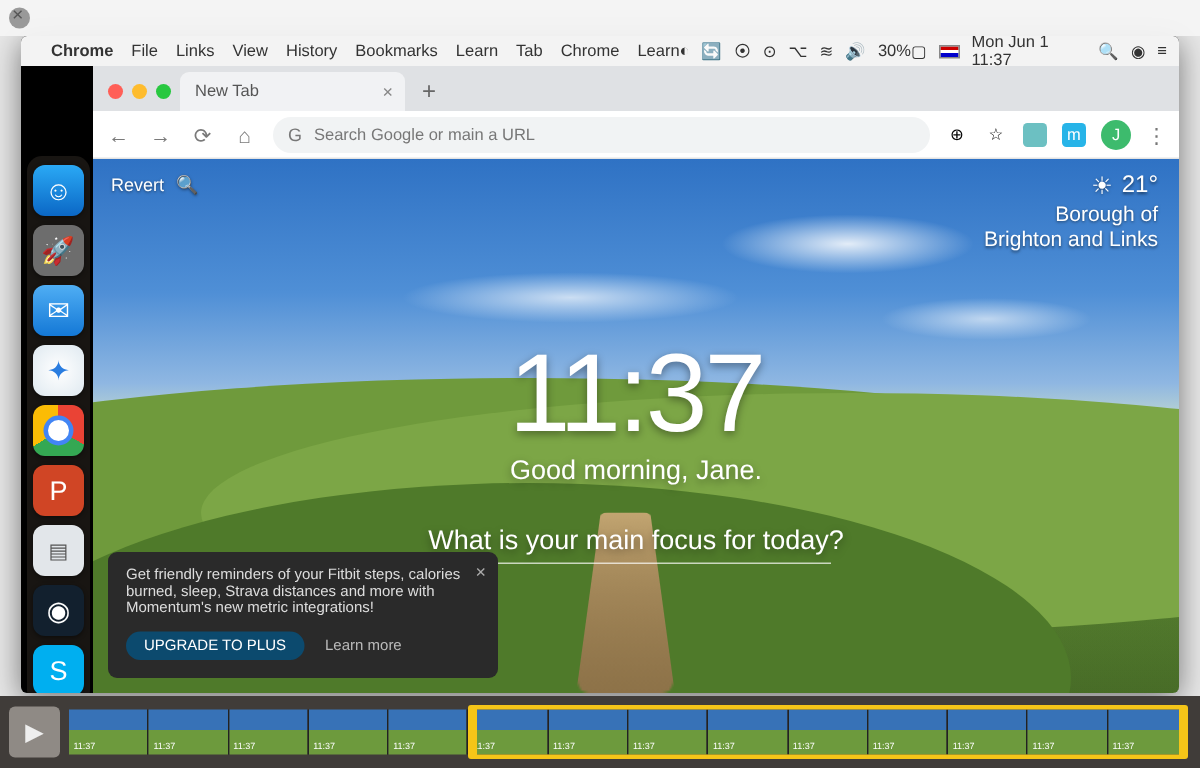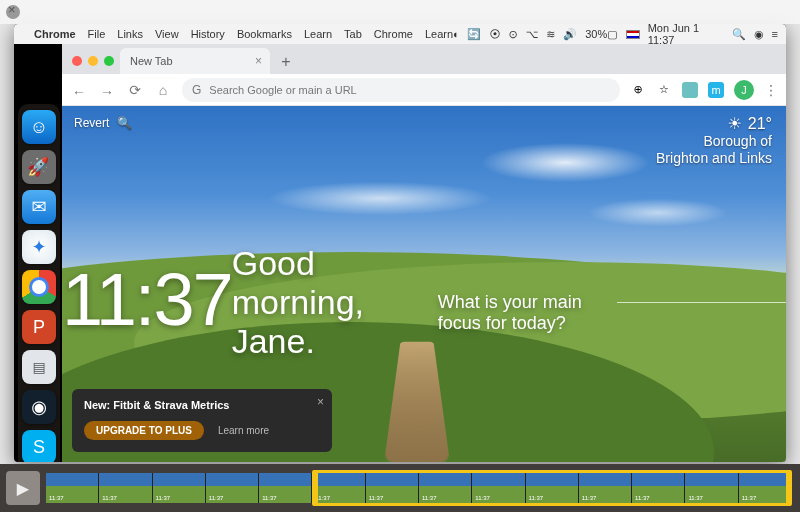--- a/index.html
+++ b/index.html
@@ -75,31 +75,31 @@
   .h1{width:140%;height:180px;left:-30%;bottom:30px;background:#6f9a3c;}
   .h2{width:120%;height:160px;left:10%;bottom:40px;background:#7ca646;}
   .h3{width:100%;height:260px;left:-10%;bottom:-120px;background:#4f7a2a;}
   .path{position:absolute;left:46%;bottom:0;width:44px;height:160px;background:linear-gradient(#c2a571,#8d7248);transform:perspective(180px) rotateX(48deg);border-radius:6px;}
 
   .links-pill{position:absolute;top:10px;left:12px;color:#fff;font-size:12px;display:flex;gap:8px;align-items:center;z-index:5;text-shadow:0 1px 2px rgba(0,0,0,0.5);}
   .weather{position:absolute;top:8px;right:14px;color:#fff;text-align:right;z-index:5;text-shadow:0 1px 2px rgba(0,0,0,0.5);}
   .weather .temp{font-size:16px;font-weight:500;display:flex;gap:6px;justify-content:flex-end;align-items:center;}
   .weather .loc{font-size:14px;line-height:1.2;}
 
-  .center{position:absolute;inset:0;display:flex;flex-direction:row;align-items:center;justify-content:center;color:#fff;text-shadow:0 2px 6px rgba(0,0,0,0.4);padding-top:32px;}
+  .center{position:absolute;inset:0;display:flex;flex-direction:column;align-items:center;justify-content:center;color:#fff;text-shadow:0 2px 6px rgba(0,0,0,0.4);padding-top:32px;}
   .clock{font-size:74px;font-weight:500;letter-spacing:-2px;line-height:1;}
-  .greet{font-size:34px;margin-top:4px;}
+  .greet{font-size:18px;margin-top:4px;}
   .focus{font-size:18px;margin-top:26px;}
   .focus-line{width:260px;border-bottom:1px solid rgba(255,255,255,0.7);margin-top:4px;}
 
   .promo{position:absolute;left:10px;bottom:10px;width:260px;background:#2a2a2a;color:#ddd;border-radius:6px;padding:10px 12px 12px;font-size:10px;z-index:6;}
   .promo .ptitle{font-weight:600;color:#fff;font-size:11px;margin-bottom:4px;}
   .promo .pclose{position:absolute;top:6px;right:8px;color:#aaa;font-size:12px;}
   .promo .pactions{display:flex;gap:14px;align-items:center;margin-top:10px;}
-  .promo .upgrade{background:#a16207;color:#fff;border-radius:12px;padding:4px 12px;font-size:10px;font-weight:700;}
+  .promo .upgrade{background:#0c4a6e;color:#fff;border-radius:12px;padding:4px 12px;font-size:10px;font-weight:400;}
   .promo .learn{color:#bbb;font-size:10px;}
 
   
   .timeline{position:absolute;left:0;right:0;bottom:0;height:48px;background:#403c39;display:flex;align-items:center;padding:0 6px;gap:4px;}
   .playbtn{width:34px;height:34px;background:#8f8a85;border-radius:4px;display:flex;align-items:center;justify-content:center;color:#eee;font-size:16px;}
   .track{flex:1;height:36px;display:flex;align-items:center;gap:0;padding:0 2px;position:relative;}
   .selection{position:absolute;top:0;bottom:0;background:rgba(0,0,0,0);}
   .sel-left{left:268px;height:100%;width:6px;background:#f5c518;border-radius:2px;}
   .sel-right{right:2px;height:100%;width:6px;background:#f5c518;border-radius:2px;}
   .sel-bar{position:absolute;left:272px;right:6px;top:0;bottom:0;border-top:3px solid #f5c518;border-bottom:3px solid #f5c518;}
@@ -221,21 +221,21 @@
 
         <div class="center">
           <div class="clock">11:37</div>
           <div class="greet">Good morning, Jane.</div>
           <div class="focus">What is your main focus for today?</div>
           <div class="focus-line"></div>
         </div>
 
         <div class="promo">
           <div class="pclose">×</div>
-          <div class="ptitle">New: Fitbit &amp; Strava Metrics</div>
+          <div>Get friendly reminders of your Fitbit steps, calories burned, sleep, Strava distances and more with Momentum's new metric integrations!</div>
           <div class="pactions">
             <div class="upgrade">UPGRADE TO PLUS</div>
             <div class="learn">Learn more</div>
           </div>
         </div>
       </div>
     </div>
   </div>
 </div>
 

